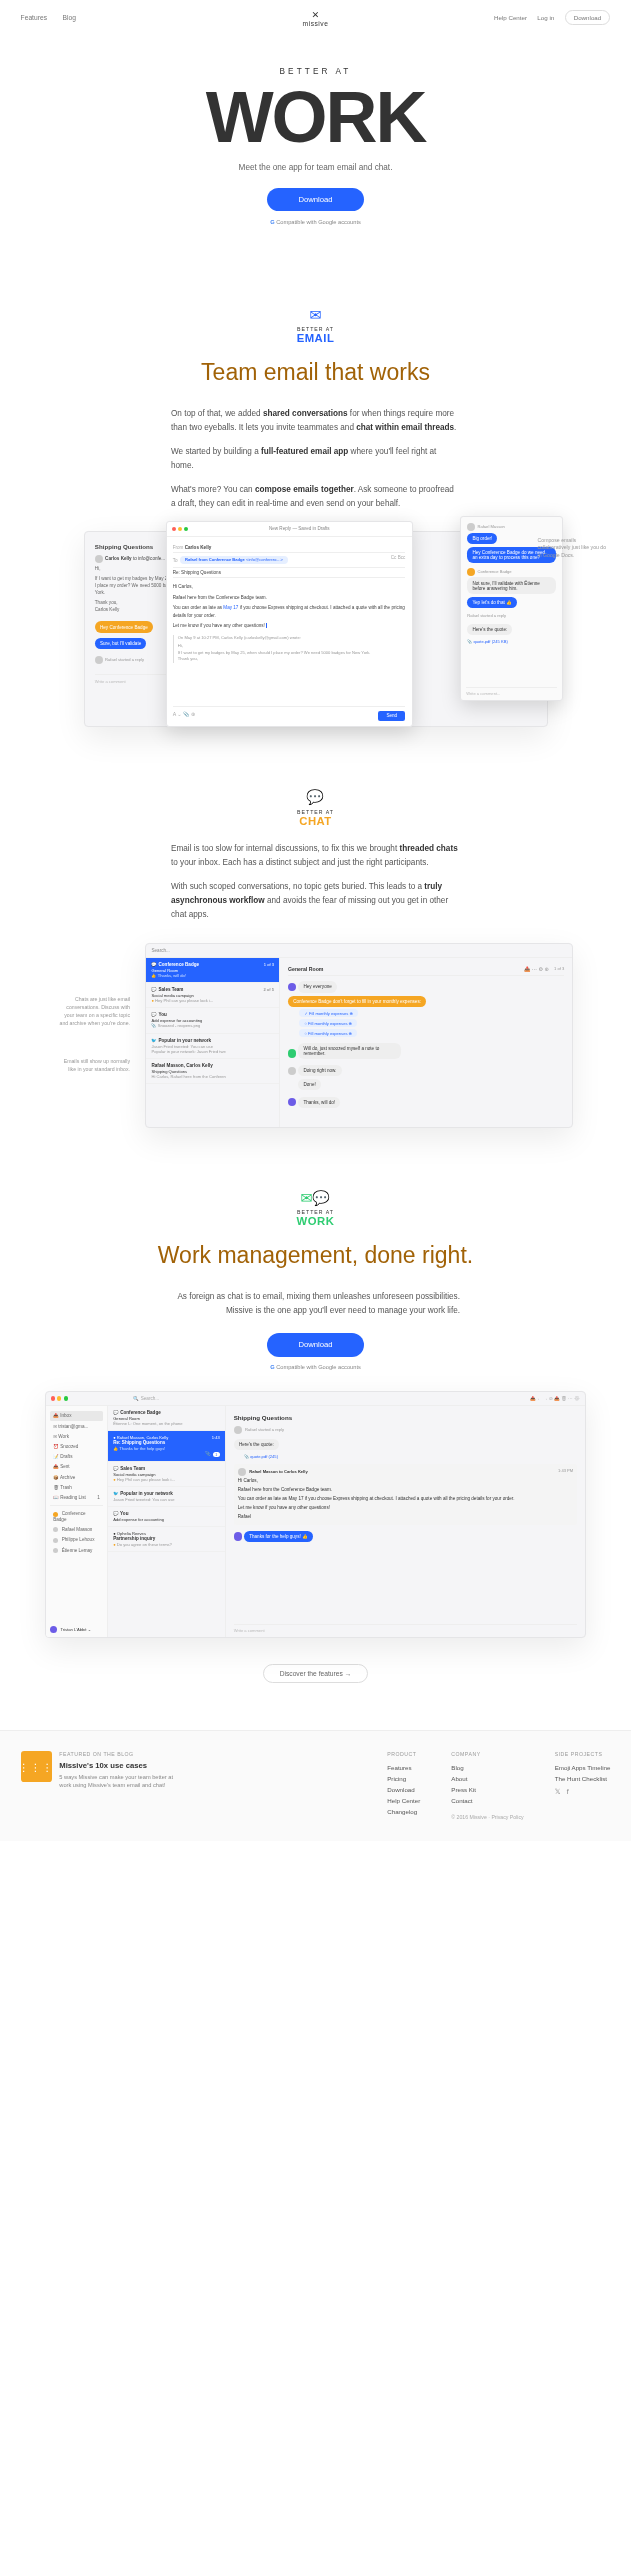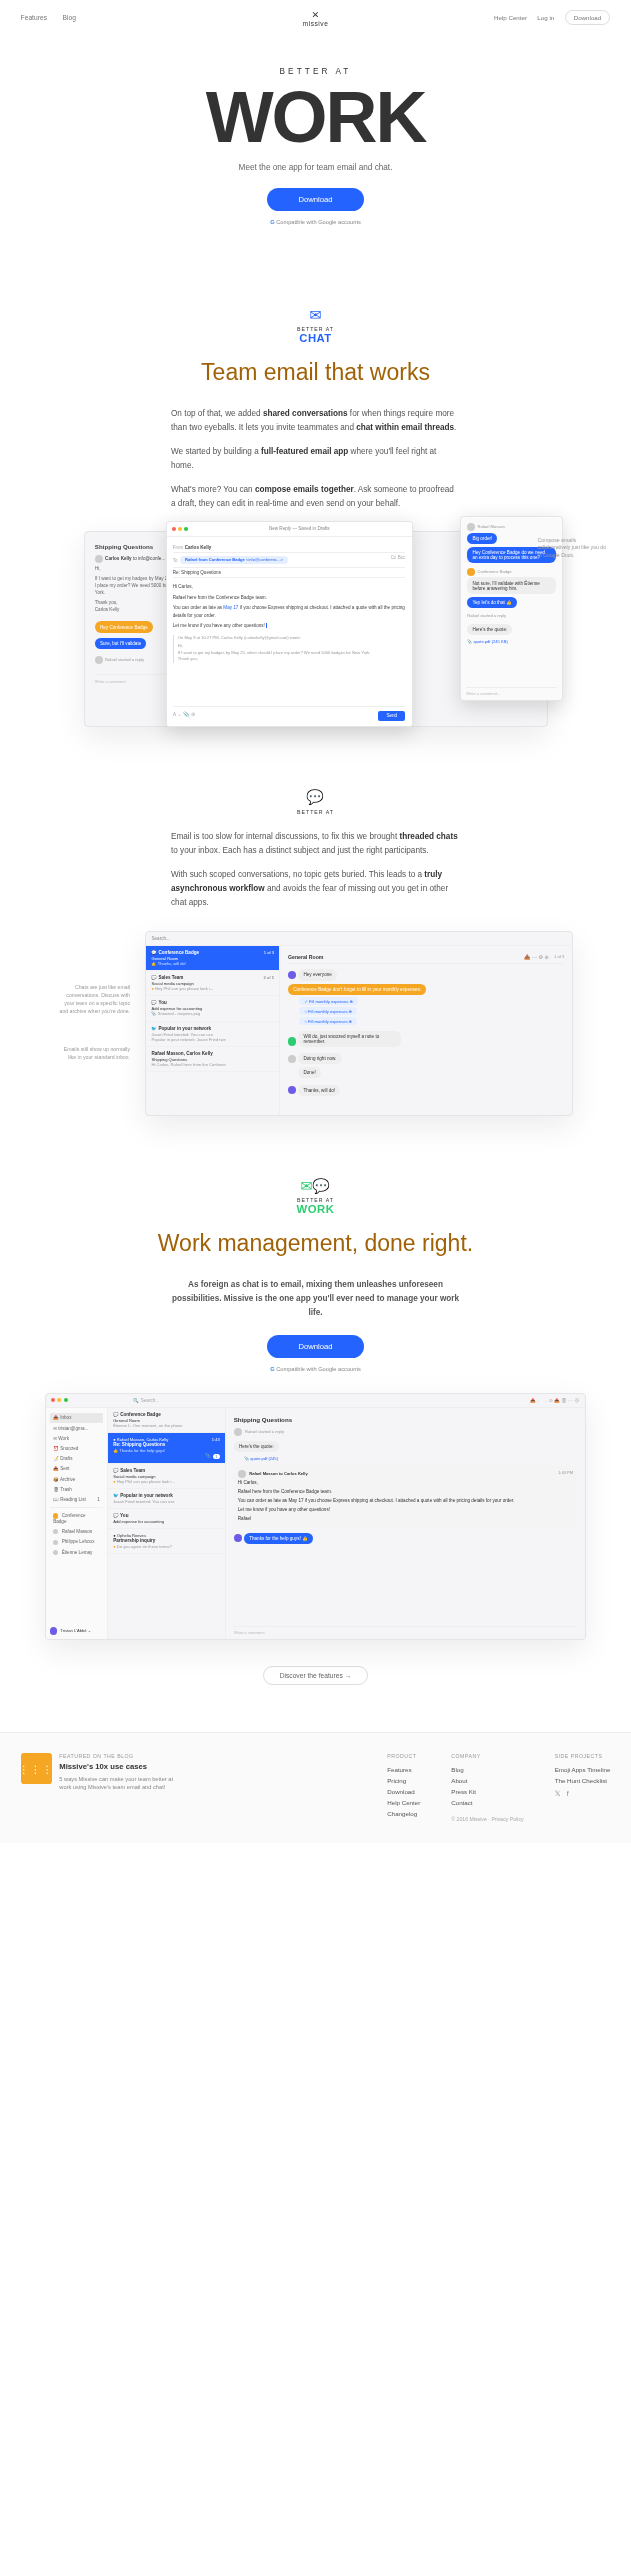--- a/index.html
+++ b/index.html
@@ -127,21 +127,21 @@
     <div class="hero-kicker">BETTER AT</div>
     <h1 class="hero-title">WORK</h1>
     <p class="hero-sub">Meet the one app for team email and chat.</p>
     <button class="btn-primary">Download</button>
     <div class="google-note">Compatible with Google accounts</div>
   </section>
 
   <div class="section-badge badge-email">
     <div class="badge-icon">✉</div>
     <div class="badge-kicker">BETTER AT</div>
-    <div class="badge-title">CHAT</div>
+    <div class="badge-title">EMAIL</div>
   </div>
   <h2 class="section-heading">Team email that works</h2>
   <div class="section-body">
     <p><span>On top of that, we added </span><b>shared conversations</b><span> for when things require more than two eyeballs. It lets you invite teammates and </span><b>chat within email threads</b><span>.</span></p>
     <p><span>We started by building a </span><b>full-featured email app</b><span> where you'll feel right at home.</span></p>
     <p><span>What's more? You can </span><b>compose emails together</b><span>. Ask someone to proofread a draft, they can edit in real-time and even send on your behalf.</span></p>
   </div>
 
   <div class="screenshot">
 
@@ -212,20 +212,21 @@
         <div style="position:absolute; bottom:4.1px; left:5.2px; right:5.2px; font-size:4.1px; color:#bbb; border-top:0.5px solid #eee; padding-top:3.1px;">Write a comment...</div>
       </div>
     </div>
 
     <div class="caption-right">Compose emails collaboratively just like you do in Google Docs.</div>
   </div>
 
   <div class="section-badge badge-chat">
     <div class="badge-icon">💬</div>
     <div class="badge-kicker">BETTER AT</div>
+    <div class="badge-title">CHAT</div>
   </div>
   <div class="section-body">
     <p><span>Email is too slow for internal discussions, to fix this we brought </span><b>threaded chats</b><span> to your inbox. Each has a distinct subject and just the right participants.</span></p>
     <p><span>With such scoped conversations, no topic gets buried. This leads to a </span><b>truly asynchronous workflow</b><span> and avoids the fear of missing out you get in other chat apps.</span></p>
   </div>
 
   <div class="screenshot-chat">
     <div class="chat-captions">
       <div class="caption-left">Chats are just like email conversations. Discuss with your team on a specific topic and archive when you're done.</div>
       <div class="caption-left">Emails still show up normally like in your standard inbox.</div>
@@ -281,21 +282,21 @@
       </div>
     </div>
   </div>
 
   <div class="section-badge badge-work">
     <div class="badge-icon">✉💬</div>
     <div class="badge-kicker">BETTER AT</div>
     <div class="badge-title">WORK</div>
   </div>
   <h2 class="section-heading">Work management, done right.</h2>
-  <div class="section-body" style="text-align:center;font-weight:bold;">
+  <div class="section-body" style="text-align:right;">
     <p>As foreign as chat is to email, mixing them unleashes unforeseen possibilities. Missive is the one app you'll ever need to manage your work life.</p>
   </div>
   <div class="work-cta">
     <button class="btn-primary">Download</button>
     <div class="google-note">Compatible with Google accounts</div>
   </div>
 
   <div class="screenshot-work">
     <div class="screenshot-box">
       <div class="ui-topbar">

